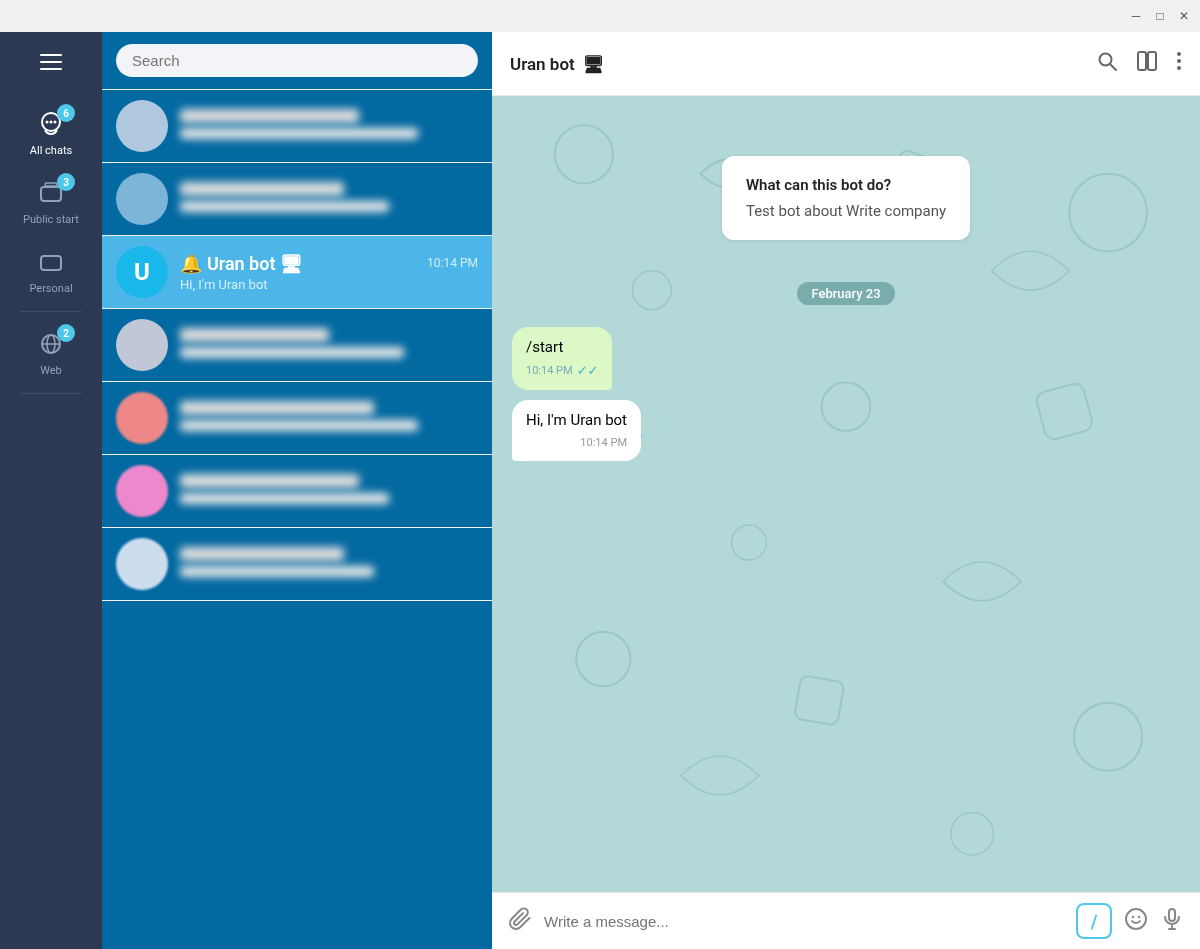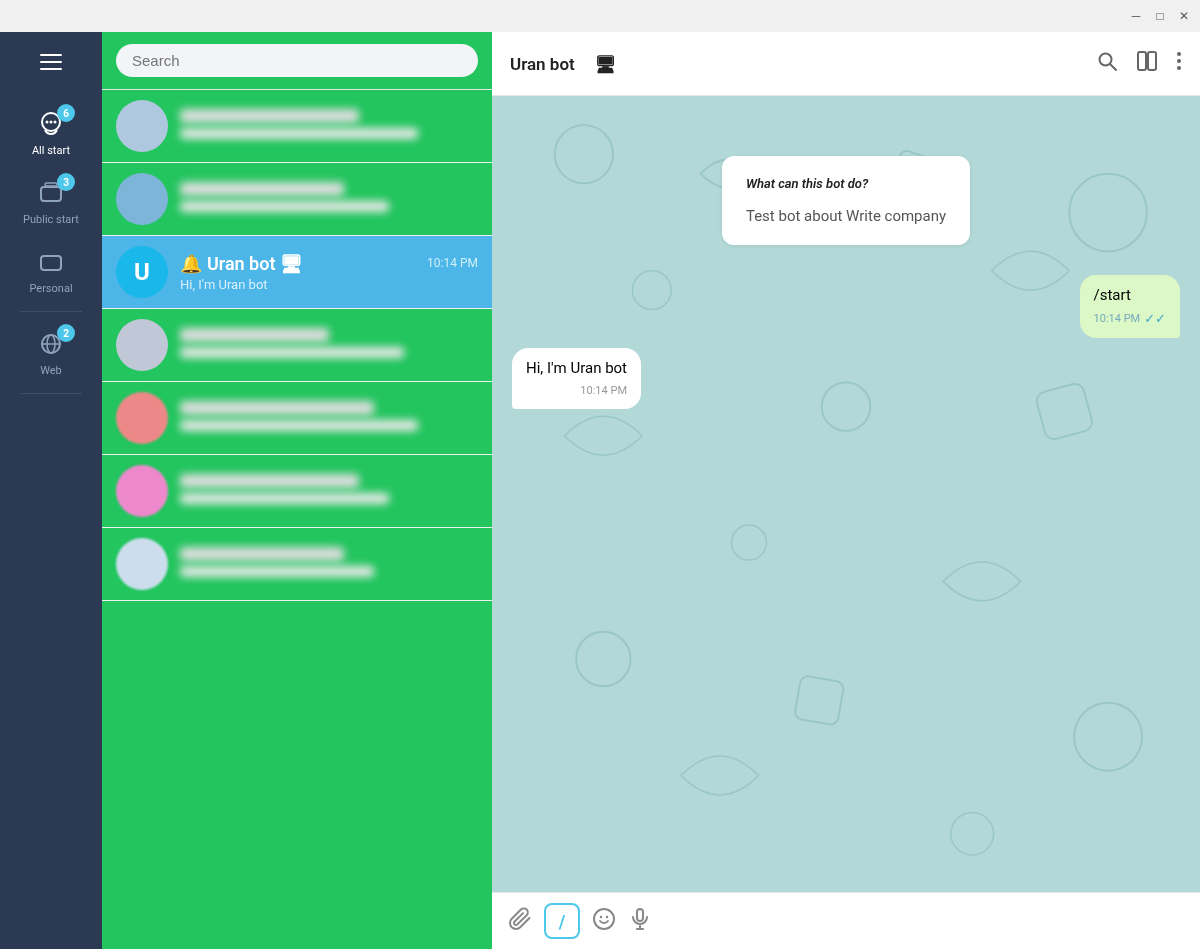--- a/index.html
+++ b/index.html
@@ -78,21 +78,21 @@
       display: flex; align-items: center; justify-content: center;
       padding: 0 4px;
     }
     .sidebar-divider {
       width: 60%; height: 1px; background: #3d4f66; margin: 6px 0;
     }
 
     
     .chat-list-panel {
       width: 390px;
-      background: #22c55e;
+      background: #0369a1;
       display: flex;
       flex-direction: column;
       flex-shrink: 0;
     }
     .search-bar {
       padding: 12px 14px;
       border-bottom: 1px solid #e8e8e8;
     }
     .search-input {
       width: 100%;
@@ -167,21 +167,21 @@
       padding: 0 18px;
       height: 64px;
       border-bottom: 1px solid #e8e8e8;
       flex-shrink: 0;
       gap: 12px;
       z-index: 2;
     }
     .chat-header-info { flex: 1; }
     .chat-header-name {
       font-size: 17px; font-weight: 600; color: #222;
-      display: flex; align-items: center; gap: 20px;
+      display: flex; align-items: center; gap: 8px;
     }
     .chat-header-sub { font-size: 13px; color: #999; }
     .chat-header-actions { display: flex; gap: 18px; align-items: center; }
     .header-icon { cursor: pointer; color: #666; font-size: 20px; }
 
     
     .chat-bg {
       flex: 1;
       position: relative;
       overflow-y: auto;
@@ -196,41 +196,41 @@
     
     .bot-intro-card {
       background: #fff;
       border-radius: 12px;
       padding: 20px 24px;
       max-width: 380px;
       align-self: center;
       margin: 40px auto 20px;
       box-shadow: 0 1px 4px rgba(0,0,0,0.08);
     }
-    .bot-intro-title { font-size: 13px; font-weight: 600; color: #222; margin-bottom: 16px; font-style: italic; }
+    .bot-intro-title { font-size: 15px; font-weight: 600; color: #222; margin-bottom: 8px; }
     .bot-intro-desc { font-size: 15px; color: #555; }
 
     
     .date-separator {
       display: flex; justify-content: center; margin: 12px 0;
     }
     .date-badge {
       background: #7aacac;
       color: #fff;
       border-radius: 12px;
       padding: 4px 14px;
       font-size: 13px;
       font-weight: 500;
     }
 
     
     .msg-row {
       display: flex;
     }
-    .msg-row.sent { justify-content: flex-end; }
+    .msg-row.sent { justify-content: flex-start; }
     .msg-row.received { justify-content: flex-start; }
     .bubble {
       border-radius: 16px;
       padding: 10px 14px;
       max-width: 70%;
       font-size: 15px;
       line-height: 1.4;
       position: relative;
     }
     .bubble.sent {
@@ -303,21 +303,21 @@
       <div class="icon-wrap">
         <svg width="28" height="28" viewBox="0 0 28 28" fill="none">
           <circle cx="14" cy="12" r="9" fill="none" stroke="#fff" stroke-width="2"></circle>
           <path d="M8 20 Q10 24 14 24 Q18 24 20 20" fill="none" stroke="#fff" stroke-width="2"></path>
           <circle cx="10" cy="12" r="1.5" fill="#fff"></circle>
           <circle cx="14" cy="12" r="1.5" fill="#fff"></circle>
           <circle cx="18" cy="12" r="1.5" fill="#fff"></circle>
         </svg>
         <span class="badge">6</span>
       </div>
-      <span>All start</span>
+      <span>All chats</span>
     </div>
 
     <div class="sidebar-item">
       <div class="icon-wrap">
         <svg width="28" height="28" viewBox="0 0 28 28" fill="none">
           <rect x="4" y="8" width="20" height="14" rx="3" fill="none" stroke="#8fa3bc" stroke-width="2"></rect>
           <rect x="8" y="4" width="12" height="3" rx="1.5" fill="none" stroke="#8fa3bc" stroke-width="1.5"></rect>
         </svg>
         <span class="badge">3</span>
       </div>
@@ -472,20 +472,23 @@
         <circle cx="480" cy="760" r="22" fill="none" stroke="#2a7a7a" stroke-width="1.5"></circle>
       </svg>
 
       <div class="chat-messages">
 
         <div class="bot-intro-card">
           <div class="bot-intro-title">What can this bot do?</div>
           <div class="bot-intro-desc">Test bot about Write company</div>
         </div>
 
+        <div class="date-separator">
+          <span class="date-badge">February 23</span>
+        </div>
 
         <div class="msg-row sent">
           <div class="bubble sent">
             <span>/start</span>
             <div class="bubble-meta">
               <span>10:14 PM</span>
               <span class="checkmarks">✓✓</span>
             </div>
           </div>
         </div>
@@ -501,20 +504,21 @@
 
       </div>
     </div>
 
     <div class="chat-input-area">
       <div class="input-icon">
         <svg width="24" height="24" viewBox="0 0 24 24" fill="none">
           <path d="M21.44 11.05l-9.19 9.19a6 6 0 0 1-8.49-8.49l9.19-9.19a4 4 0 0 1 5.66 5.66l-9.2 9.19a2 2 0 0 1-2.83-2.83l8.49-8.48" stroke="#888" stroke-width="2" stroke-linecap="round" stroke-linejoin="round"></path>
         </svg>
       </div>
+      <input class="message-input" type="text" placeholder="Write a message..." style="">
       <div class="slash-btn">/</div>
       <div class="input-icon">
         <svg width="24" height="24" viewBox="0 0 24 24" fill="none">
           <circle cx="12" cy="12" r="10" stroke="#888" stroke-width="2"></circle>
           <path d="M8 14s1.5 2 4 2 4-2 4-2" stroke="#888" stroke-width="2" stroke-linecap="round"></path>
           <circle cx="9" cy="10" r="1.2" fill="#888"></circle>
           <circle cx="15" cy="10" r="1.2" fill="#888"></circle>
         </svg>
       </div>
       <div class="input-icon">

